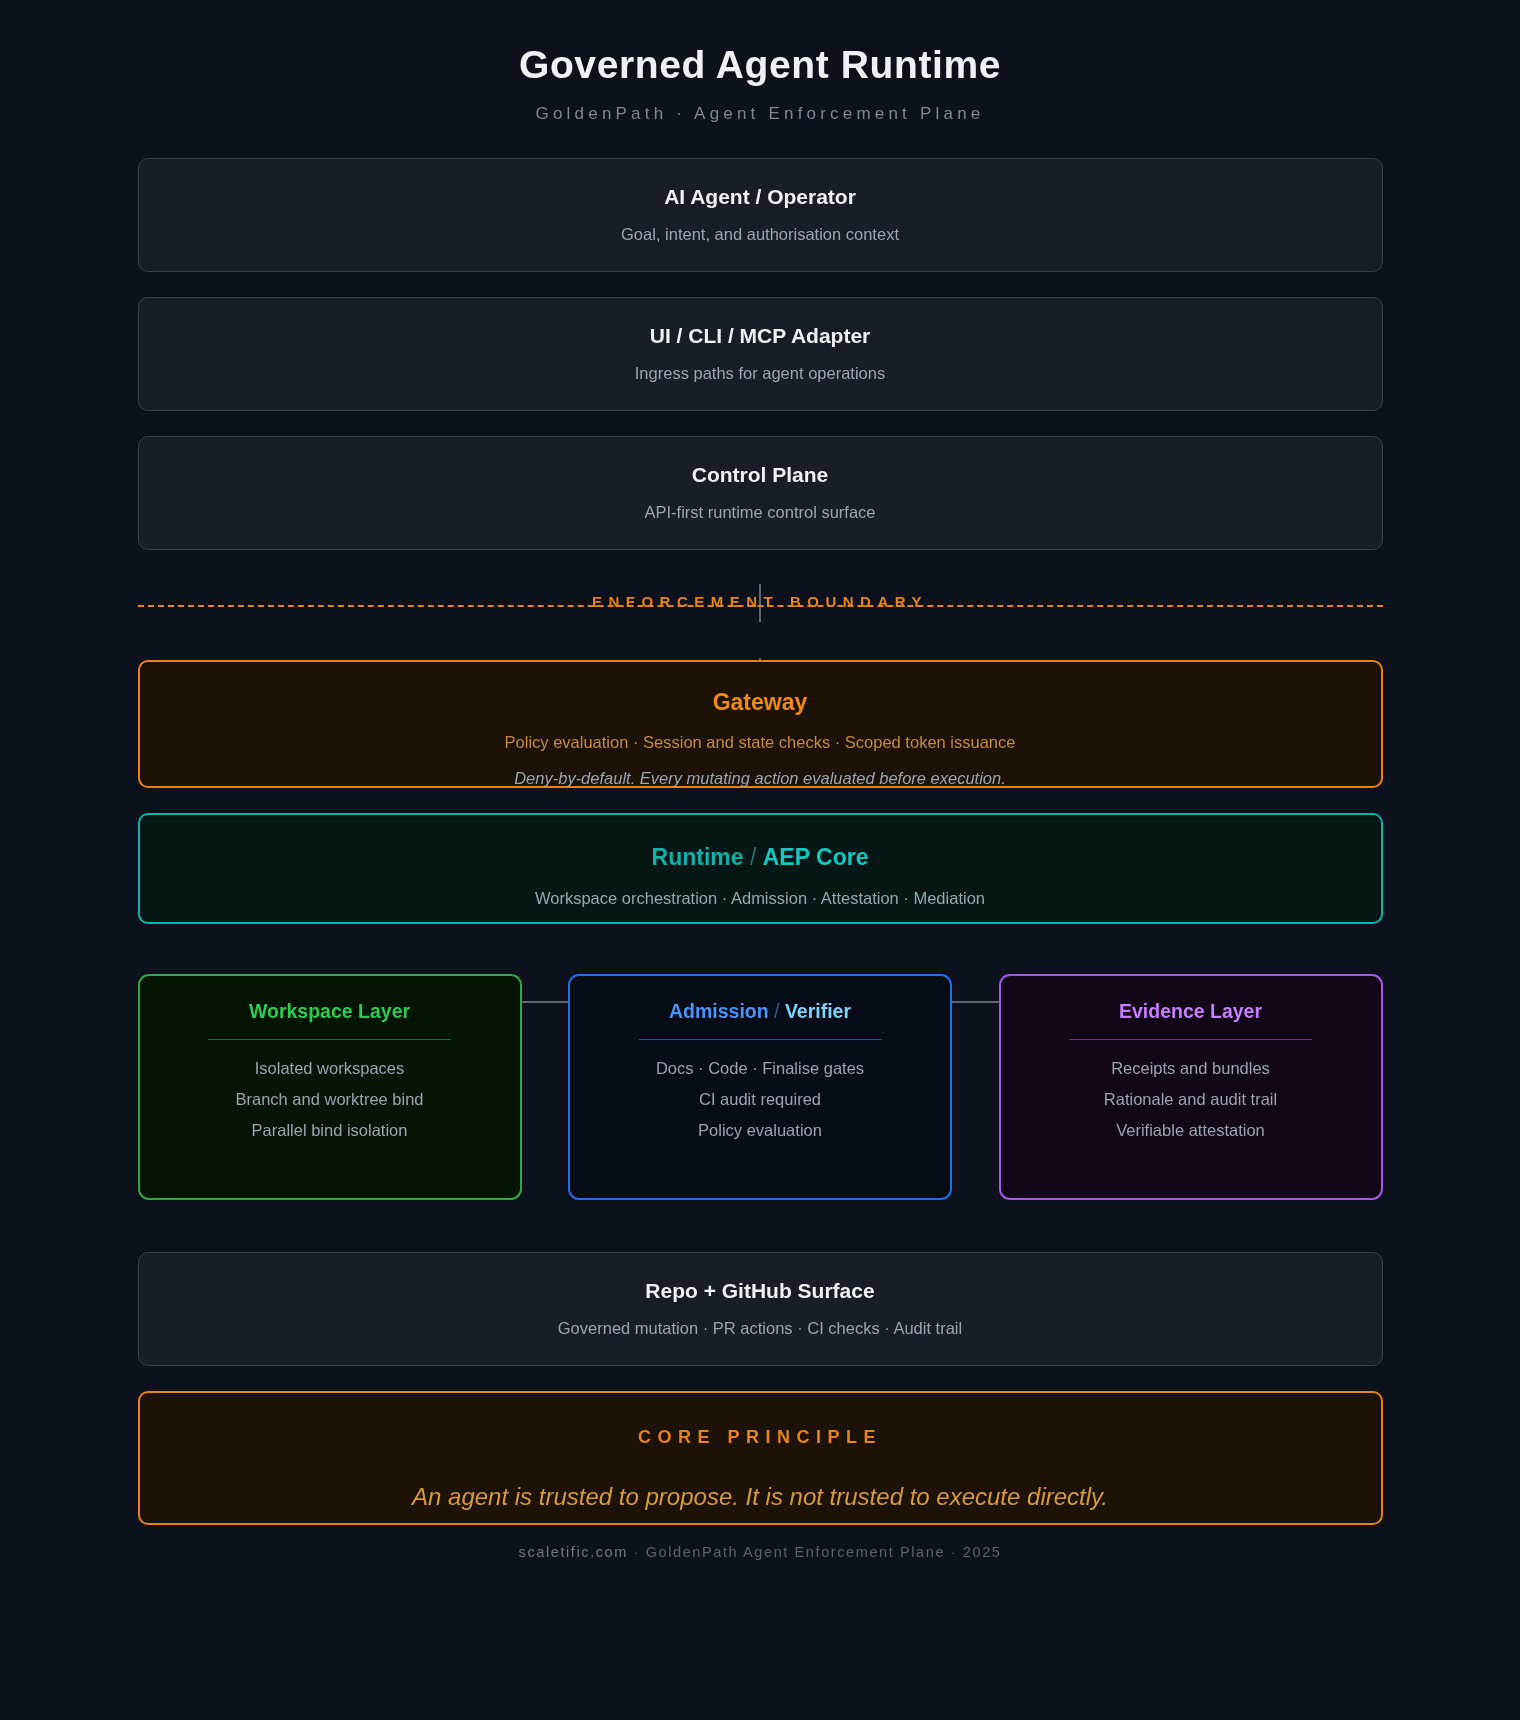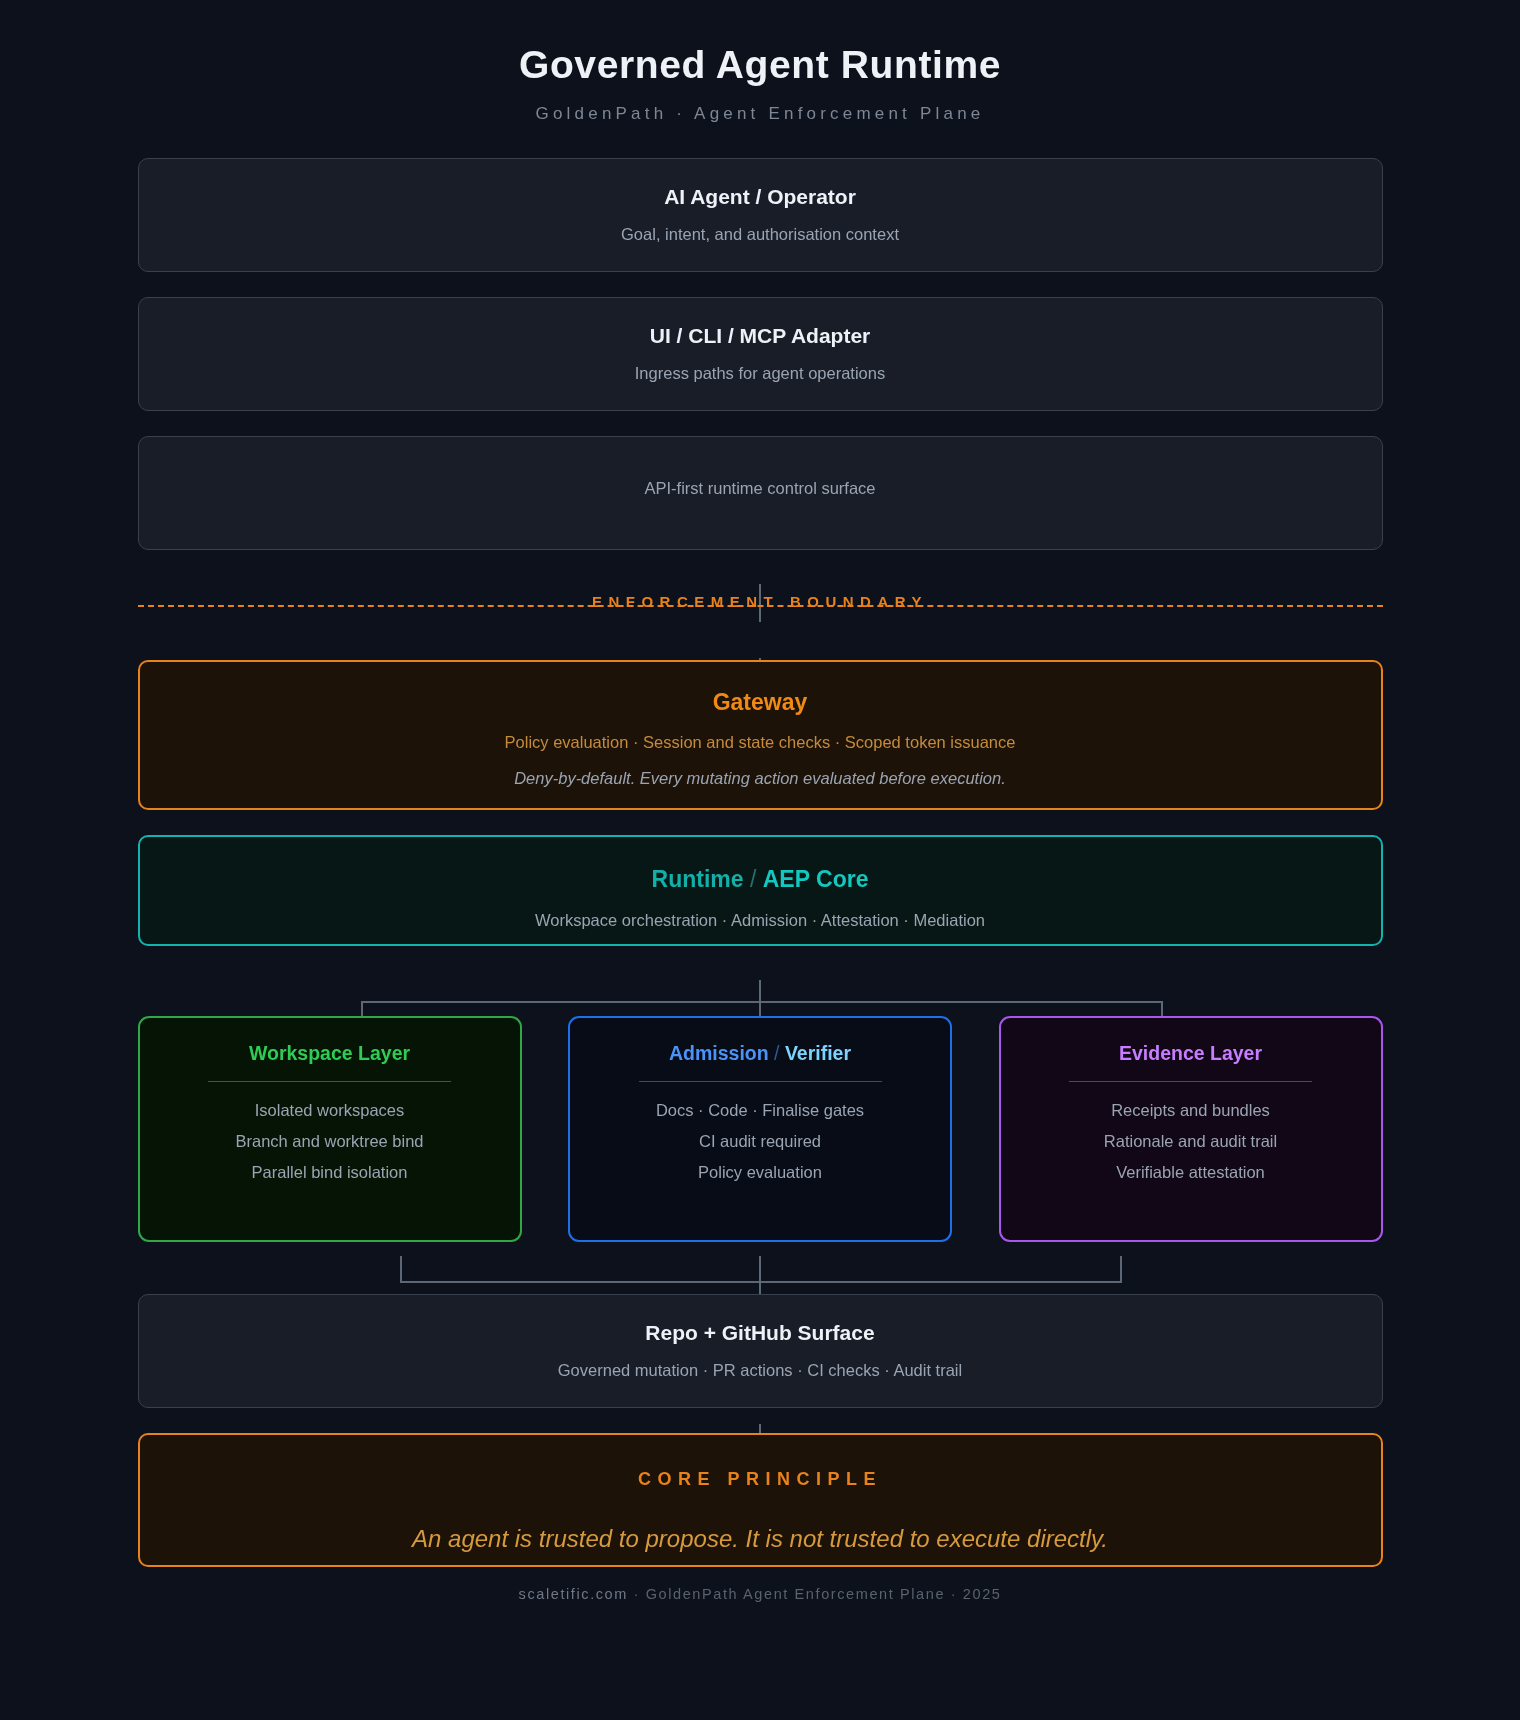--- a/index.html
+++ b/index.html
@@ -113,21 +113,21 @@
     right: 0;
     text-align: center;
     font-size: 15px;
     font-weight: bold;
     letter-spacing: 6.5px;
     color: #e8821a;
   }
 
   
   #row-gateway {
-    height: 150px;
+    height: 128px;
     padding-top: 27px;
     background: #1d1208;
     border: 2.6px solid #e8821a;
     border-radius: 10px;
   }
   #row-gateway .node-title { color: #f08a14; font-size: 23px; }
   #row-gateway .node-sub { margin-top: 17px; color: #c58b3c; }
   .gateway-note {
     margin-top: 17px;
     font-size: 16.5px;
@@ -260,20 +260,21 @@
     <div class="vline" style="top:148px;height:25px;"></div>
 
     <div class="node plain" id="row-adapter" style="margin-top:25px;">
       <div class="node-title">UI / CLI / MCP Adapter</div>
       <div class="node-sub">Ingress paths for agent operations</div>
     </div>
 
     <div class="vline" style="top:287px;height:25px;"></div>
 
     <div class="node plain" id="row-control" style="margin-top:25px;">
+      <div class="node-title">Control Plane</div>
       <div class="node-sub">API-first runtime control surface</div>
     </div>
 
     <div class="vline" style="top:426px;height:38px;"></div>
 
     <div class="boundary" style="margin-top:38px;">
       <div class="boundary-line"></div>
       <div class="boundary-label">ENFORCEMENT BOUNDARY</div>
     </div>
 
@@ -293,21 +294,21 @@
       </div>
       <div class="node-sub">Workspace orchestration · Admission · Attestation · Mediation</div>
     </div>
 
     <div class="vline" style="top:822px;height:22px;"></div>
     <div class="rail" style="top:843px;left:223px;width:802px;height:2px;"></div>
     <div class="rail" style="top:843px;left:223px;width:2px;height:29px;"></div>
     <div class="rail" style="top:843px;left:1023px;width:2px;height:29px;"></div>
     <div class="vline" style="top:843px;height:29px;"></div>
 
-    <div class="cluster" style="margin-top:70px;">
+    <div class="cluster" style="margin-top:50px;">
 
       <div class="col workspace">
         <div class="col-title">Workspace Layer</div>
         <div class="col-rule"></div>
         <div class="col-lines">
           <div class="col-line">Isolated workspaces</div>
           <div class="col-line">Branch and worktree bind</div>
           <div class="col-line">Parallel bind isolation</div>
         </div>
       </div>

